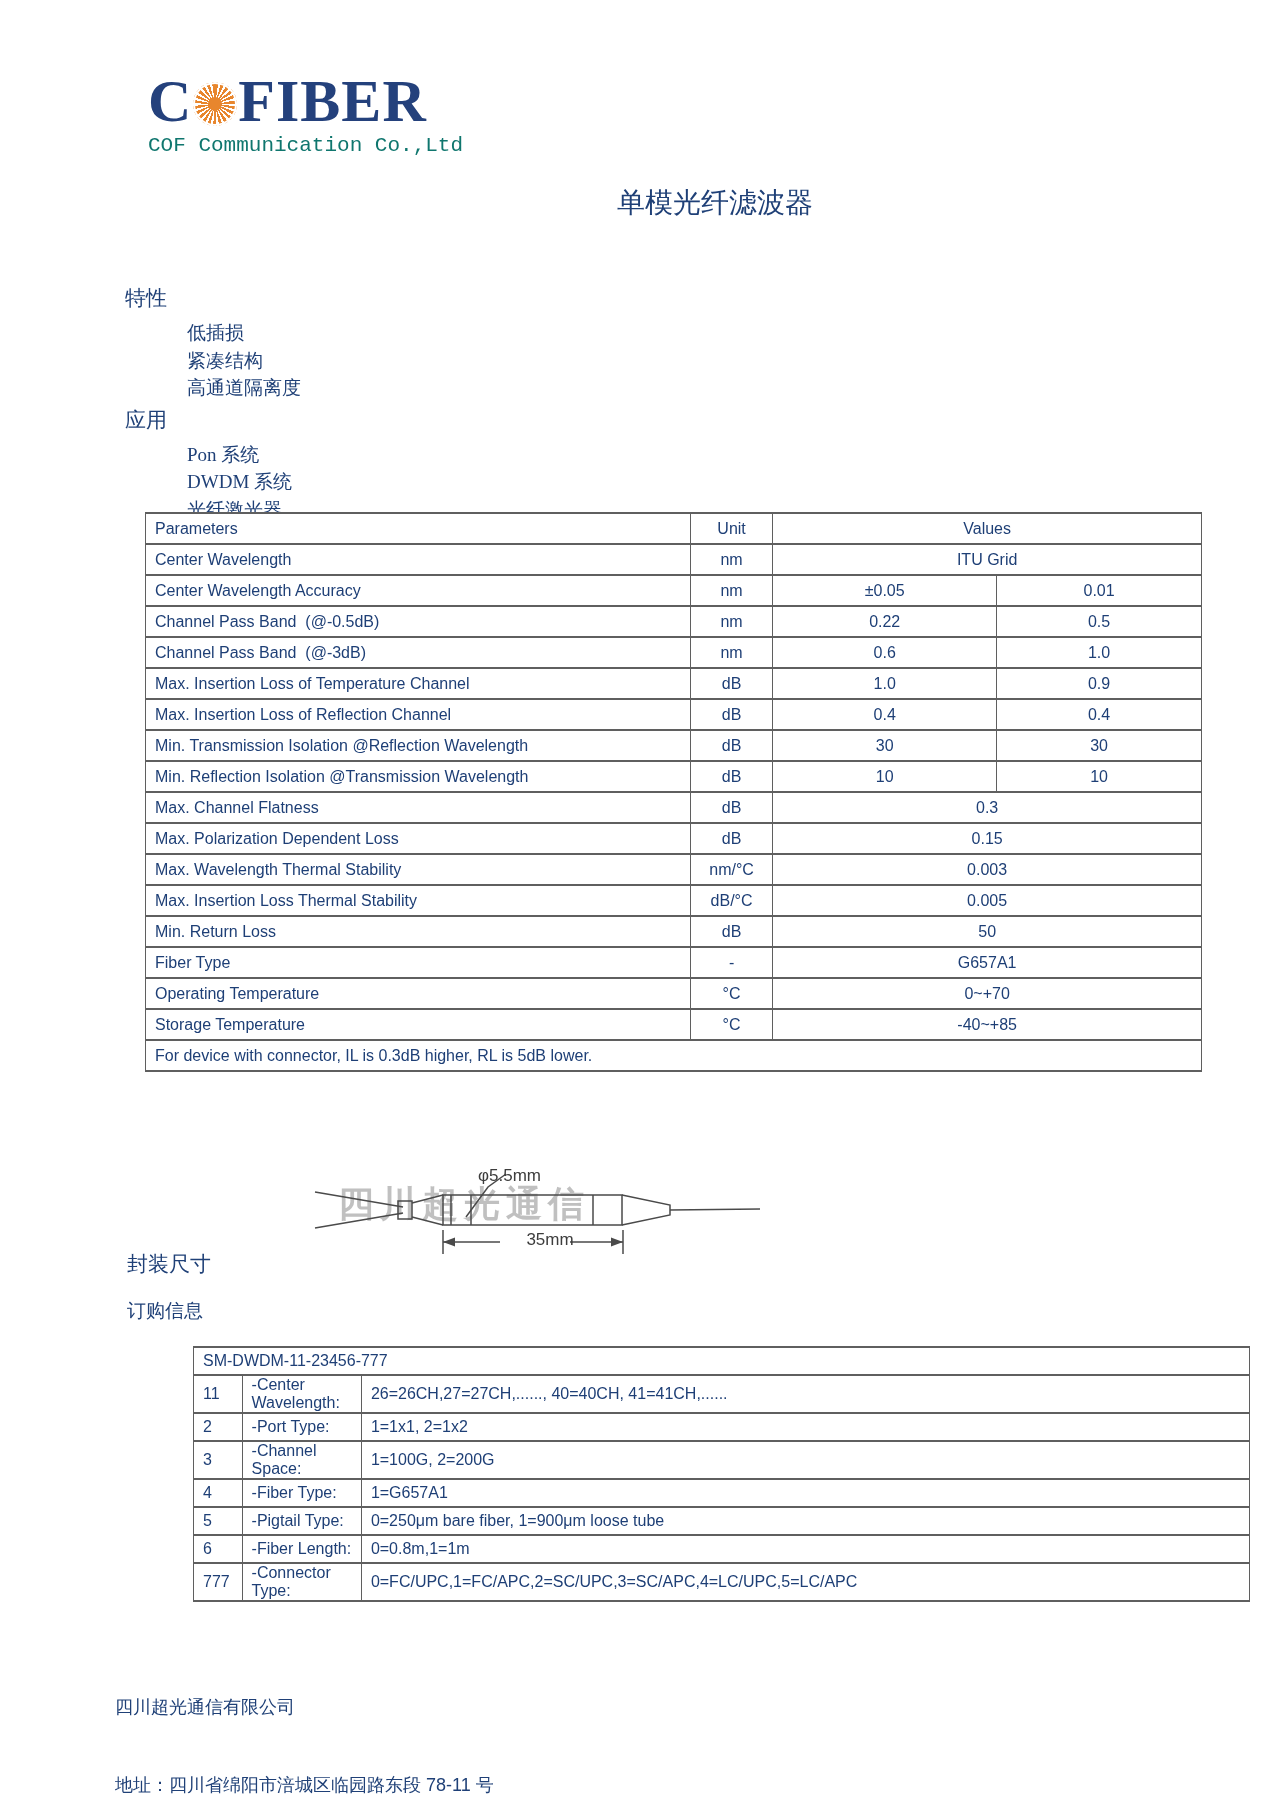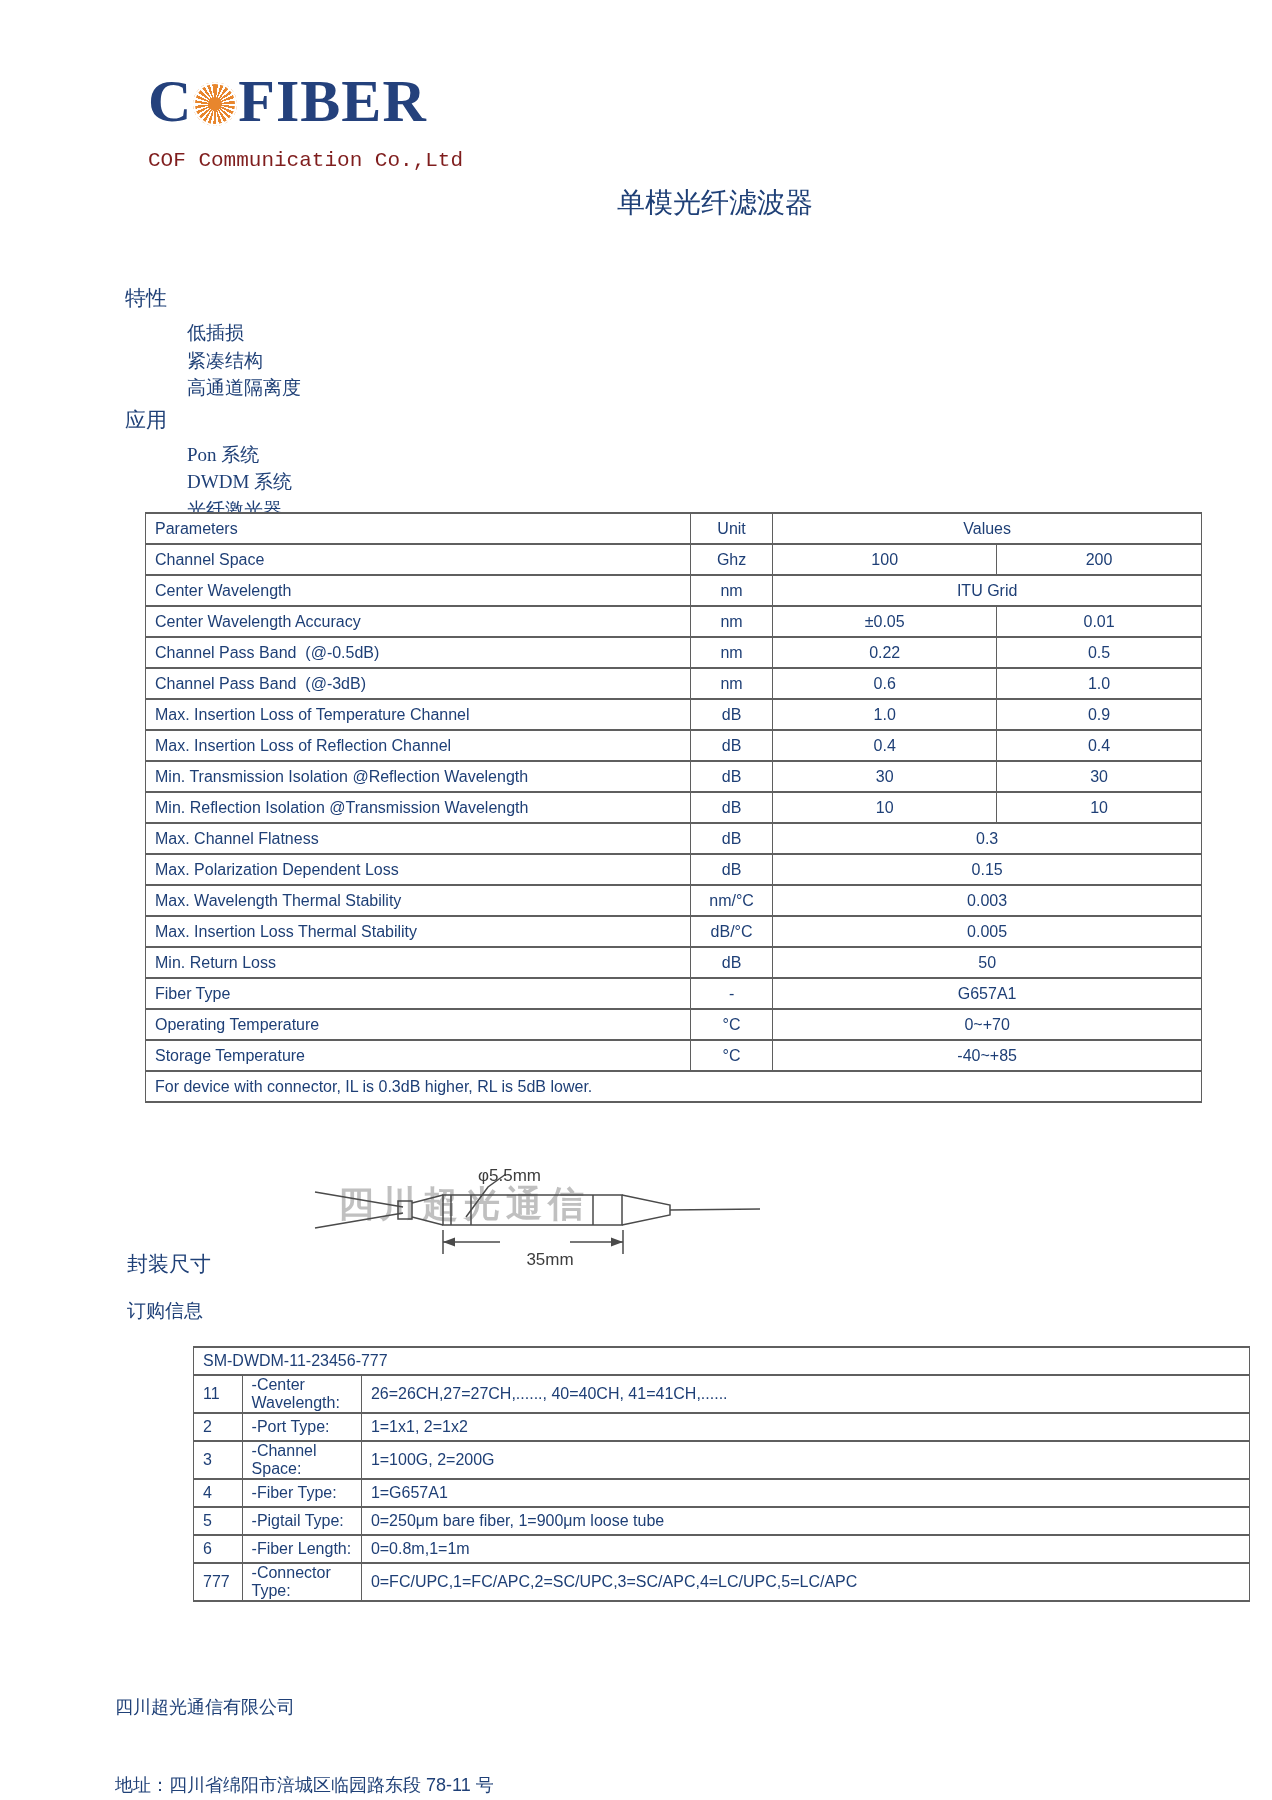--- a/index.html
+++ b/index.html
@@ -8,22 +8,22 @@
 
   
   .logo{position:absolute;left:148px;top:72px;}
   .logo-text{font-family:"Liberation Serif",serif;font-weight:bold;font-size:60px;
              line-height:58px;color:#24417c;letter-spacing:1px;display:flex;align-items:center;}
   .sun{display:inline-block;width:44px;height:44px;border-radius:50%;margin:6px 1px 0 1px;
        background:
          radial-gradient(circle at 50% 50%, #e8862d 0 21%, rgba(232,134,45,0) 23%),
          repeating-conic-gradient(#e8862d 0deg 9deg, #ffffff 9deg 16deg);
        box-shadow:inset 0 0 0 2px #ffffff;}
-  .logo-sub{font-family:"Liberation Mono",monospace;font-size:21px;color:#7f1d1d;
-            letter-spacing:0px;margin-top:19px;}
+  .logo-sub{font-family:"Liberation Mono",monospace;font-size:21px;color:#0f766e;
+            letter-spacing:0px;margin-top:4px;}
 
   
   .doc-title{position:absolute;left:145px;top:184px;width:1140px;text-align:center;
              font-family:"Liberation Serif",serif;font-size:28px;color:#1f4077;}
   .sec-block{position:absolute;left:125px;top:284px;font-family:"Liberation Serif",serif;}
   .sec-head{font-size:21px;color:#1f4077;}
   .sec-list{list-style:none;margin:7px 0 4px 0;padding:0 0 0 62px;font-size:19px;line-height:27.5px;color:#1f4077;}
   .h-pack{position:absolute;left:127px;top:1250px;font-family:"Liberation Serif",serif;font-size:21px;}
   .h-order{position:absolute;left:127px;top:1298px;font-family:"Liberation Serif",serif;font-size:19px;}
 
@@ -40,21 +40,21 @@
   table.order td{text-align:left;height:26px;}
 
   
   .diagram{position:absolute;left:270px;top:1162px;width:520px;height:140px;}
   .watermark{position:absolute;left:68px;top:18px;font-family:"Liberation Serif",serif;
              font-size:36px;font-weight:bold;letter-spacing:6px;color:rgba(150,150,150,0.6);
              white-space:nowrap;}
   .diagram svg{position:absolute;left:0;top:0;}
   .dim-label{position:absolute;color:#3d3d3d;font-size:17px;font-family:"Liberation Sans",sans-serif;}
   .lbl-phi{left:208px;top:4px;}
-  .lbl-len{left:225px;top:68px;width:110px;text-align:center;background:transparent;margin-top:20px;}
+  .lbl-len{left:225px;top:68px;width:110px;text-align:center;background:transparent;}
 
   
   .footer{position:absolute;left:115px;top:1642px;font-size:18px;line-height:26px;color:#1f4077;
           white-space:pre-wrap;}
 </style>
 </head>
 <body>
 
 <div class="page">
 
@@ -93,26 +93,20 @@
       </colgroup>
     <thead>
       <tr>
         <th class="c-param">Parameters</th>
         <th class="c-unit">Unit</th>
         <th class="c-val" colspan="2">Values</th>
       </tr>
     </thead>
     <tbody>
         <tr>
-          <td class="c-param">Channel Space</td>
-          <td class="c-unit">Ghz</td>
-          <td class="c-val">100</td>
-          <td class="c-val">200</td>
-        </tr>
-        <tr>
           <td class="c-param">Center Wavelength</td>
           <td class="c-unit">nm</td>
           <td class="c-val" colspan="2">ITU Grid</td>
         </tr>
         <tr>
           <td class="c-param">Center Wavelength Accuracy</td>
           <td class="c-unit">nm</td>
           <td class="c-val">±0.05</td>
           <td class="c-val">0.01</td>
         </tr>

